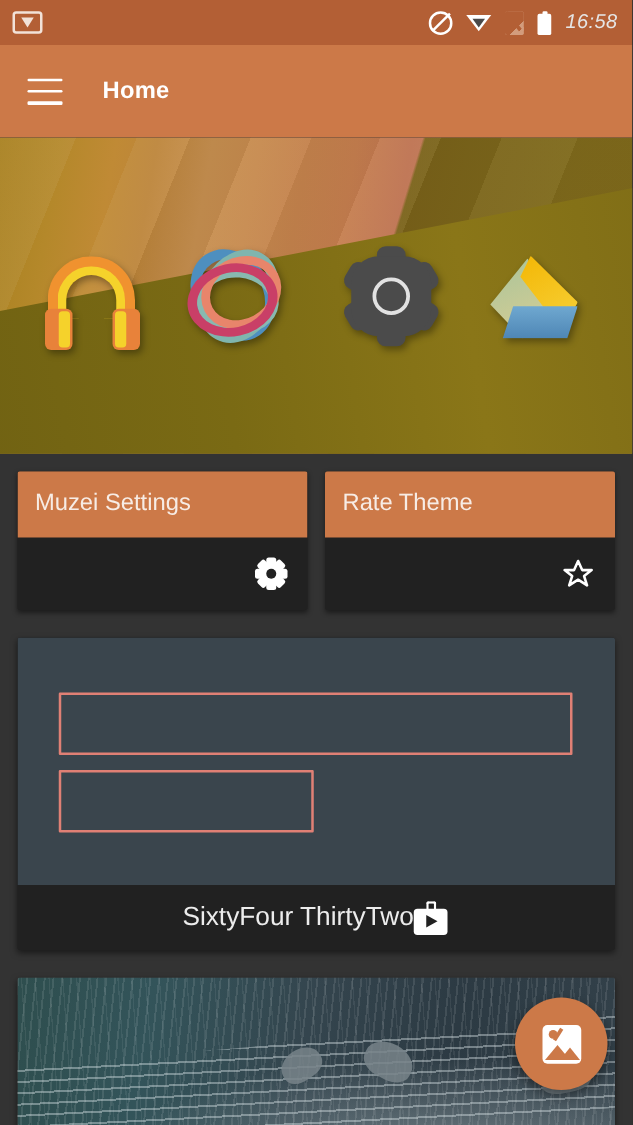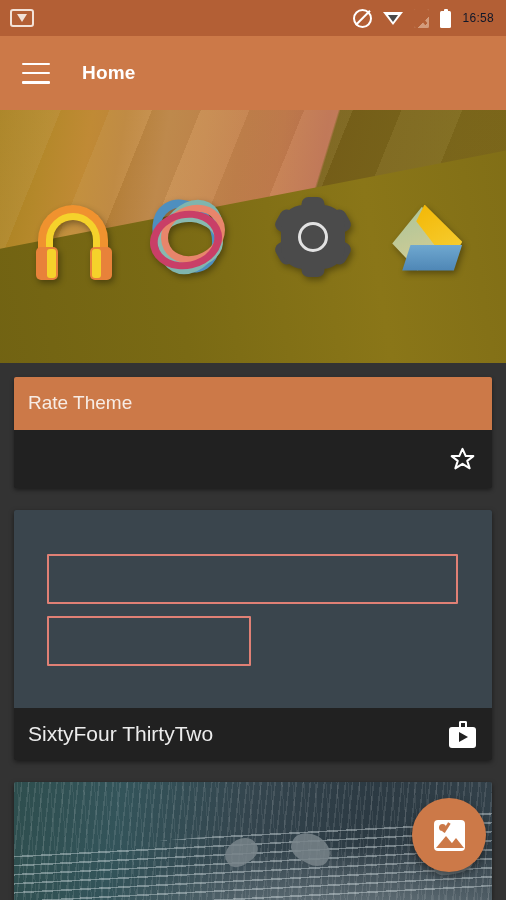--- a/index.html
+++ b/index.html
@@ -56,21 +56,21 @@
     transform-origin:top left;
   }
   .sim-icon::after {
     content:""; position:absolute; left:-2px; top:-3px;
     width:30px; height:30px;
     background:linear-gradient(135deg, #B35F35 0 46%, transparent 46% 54%, #D39C7C 54% 100%);
   }
   .batt-icon { width:11px; height:19px; position:relative; }
   .batt-icon .body { position:absolute; bottom:0; left:0; width:11px; height:17px; background:#FFFFFF; border-radius:1.5px; }
   .batt-icon .cap { position:absolute; top:0; left:3.5px; width:4px; height:3px; background:#FFFFFF; border-radius:1px; }
-  .clock { color:#0f172a; font-size:12px; font-weight:400; letter-spacing:0.3px; }
+  .clock { color:#e5e5e5; font-size:16px; font-weight:400; letter-spacing:0.3px;font-style:italic; }
 
   
   .appbar {
     height:74px; background:#CC7948;
     display:flex; align-items:center; padding:0 22px;
   }
   .hamburger { width:28px; height:21px; display:flex; flex-direction:column; justify-content:space-between; cursor:pointer; }
   .hamburger span { display:block; height:2.6px; background:#FFFFFF; border-radius:1px; }
   .app-title { color:#FFFFFF; font-size:19px; font-weight:700; margin-left:32px; letter-spacing:0.2px; }
 
@@ -182,21 +182,21 @@
   
   .big-card {
     margin:22px 14px 0 14px; border-radius:2px; overflow:hidden;
     background:#212121; box-shadow:0 2px 5px rgba(0,0,0,0.5);
   }
   .preview { height:198px; background:#3A454D; position:relative; }
   .pv-rect { position:absolute; border:2.6px solid #E08075; border-radius:1px; }
   .pv-rect.a { left:33px; top:44px; width:411px; height:50px; }
   .pv-rect.b { left:33px; top:106px; width:204px; height:50px; }
   .big-foot {
-    height:52px; display:flex; align-items:center; justify-content:space-between;
+    height:52px; display:flex; align-items:center; justify-content:center;
     padding:0 16px 0 14px;
   }
   .big-foot-label { color:#ECECEC; font-size:21px; }
   .ic-play { width:27px; height:27px; position:relative; }
   .ic-play .bag { position:absolute; left:0; bottom:0; width:27px; height:21px; background:#FFFFFF; border-radius:3px; }
   .ic-play .hdl { position:absolute; left:9.5px; top:0; width:8px; height:8px; border:2.6px solid #FFFFFF; border-bottom:none; border-radius:2px 2px 0 0; }
   .ic-play .tri { position:absolute; left:10px; bottom:6px; width:0; height:0; border-left:9px solid #212121; border-top:5.5px solid transparent; border-bottom:5.5px solid transparent; }
 
   
   .photo-card {
@@ -322,20 +322,35 @@
           <div class="dv dv-ytop"></div>
           <div class="dv dv-bbot"></div>
         </div>
       </div>
 
     </div>
   </div>
 
   <div class="row">
 
+    <div class="mini-card">
+      <div class="mini-head">
+        <div class="mini-head-label">Muzei Settings</div>
+      </div>
+      <div class="mini-body">
+        <div class="ic-gear">
+          <div class="t" style="transform:translate(-50%,-50%) rotate(0deg);"></div>
+          <div class="t" style="transform:translate(-50%,-50%) rotate(45deg);"></div>
+          <div class="t" style="transform:translate(-50%,-50%) rotate(90deg);"></div>
+          <div class="t" style="transform:translate(-50%,-50%) rotate(135deg);"></div>
+          <div class="c"></div>
+          <div class="h"></div>
+        </div>
+      </div>
+    </div>
 
     <div class="mini-card">
       <div class="mini-head">
         <div class="mini-head-label">Rate Theme</div>
       </div>
       <div class="mini-body">
         <div class="ic-star">
           <svg viewBox="0 0 24 24" fill="none" stroke="#FFFFFF" stroke-width="1.9" stroke-linejoin="round">
             <polygon points="12,2.6 15,9.3 22,9.3 16.4,13.7 18.6,20.6 12,16.4 5.4,20.6 7.6,13.7 2,9.3 9,9.3"></polygon>
           </svg>

